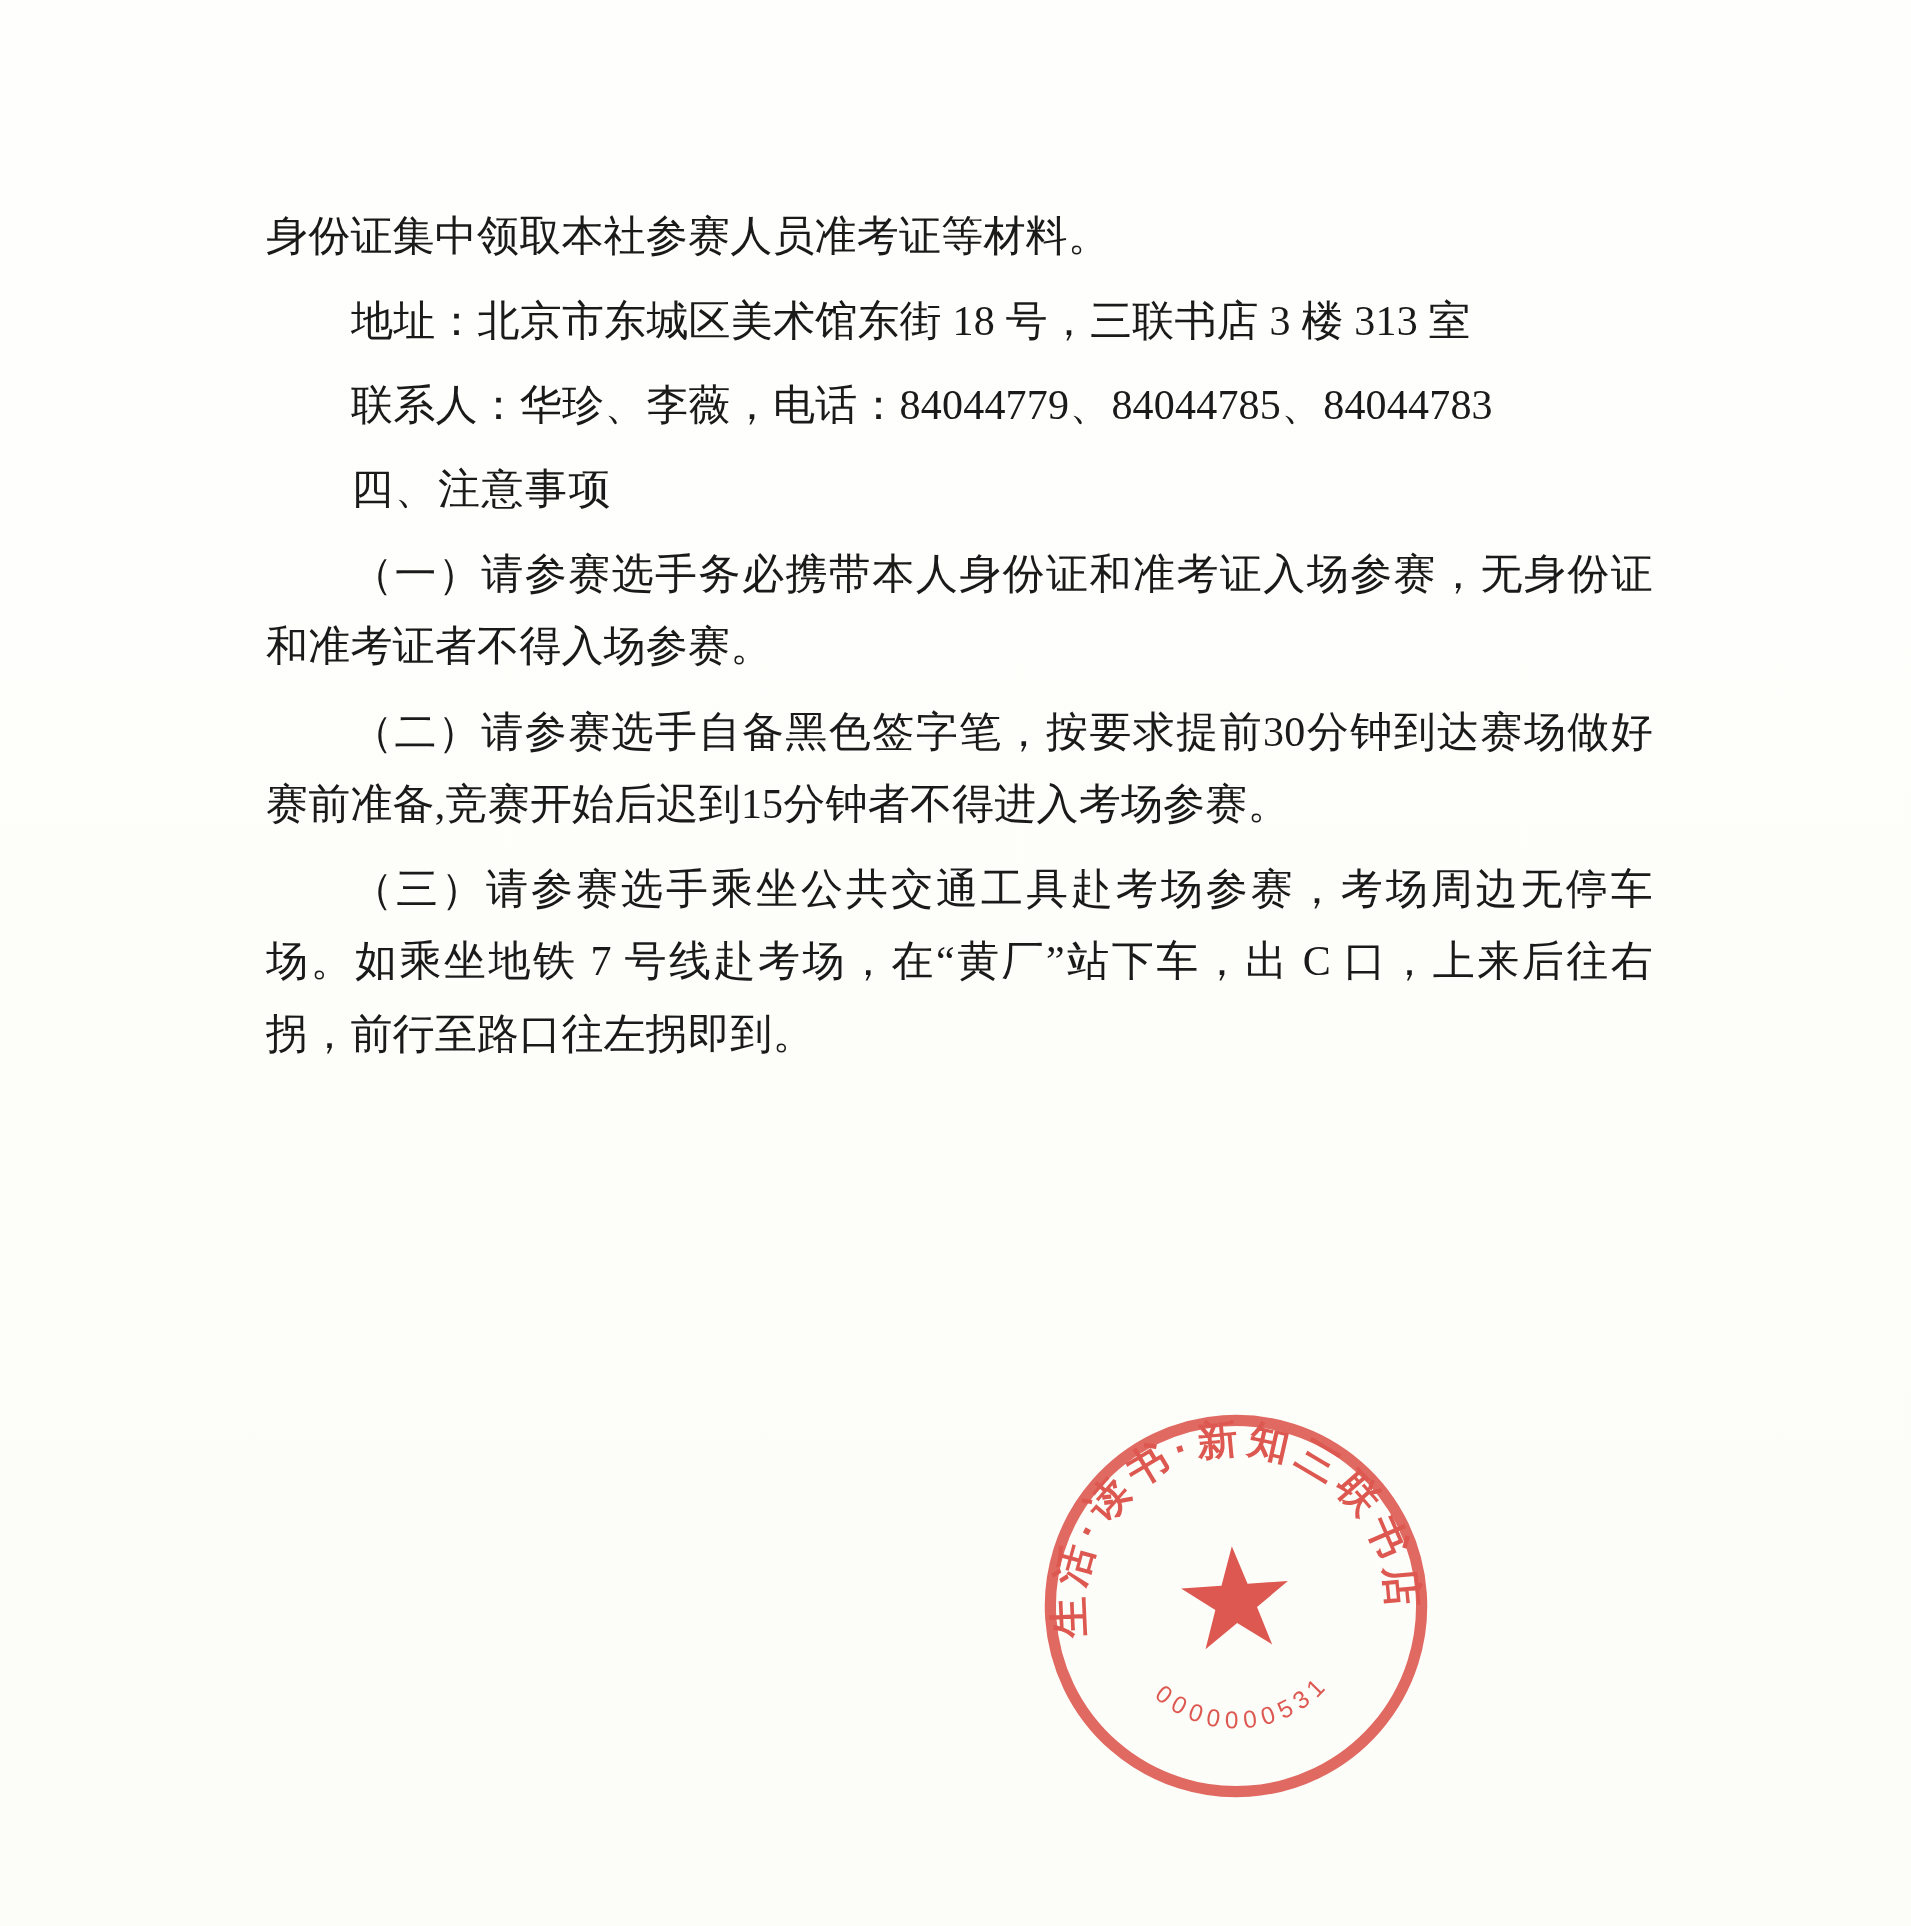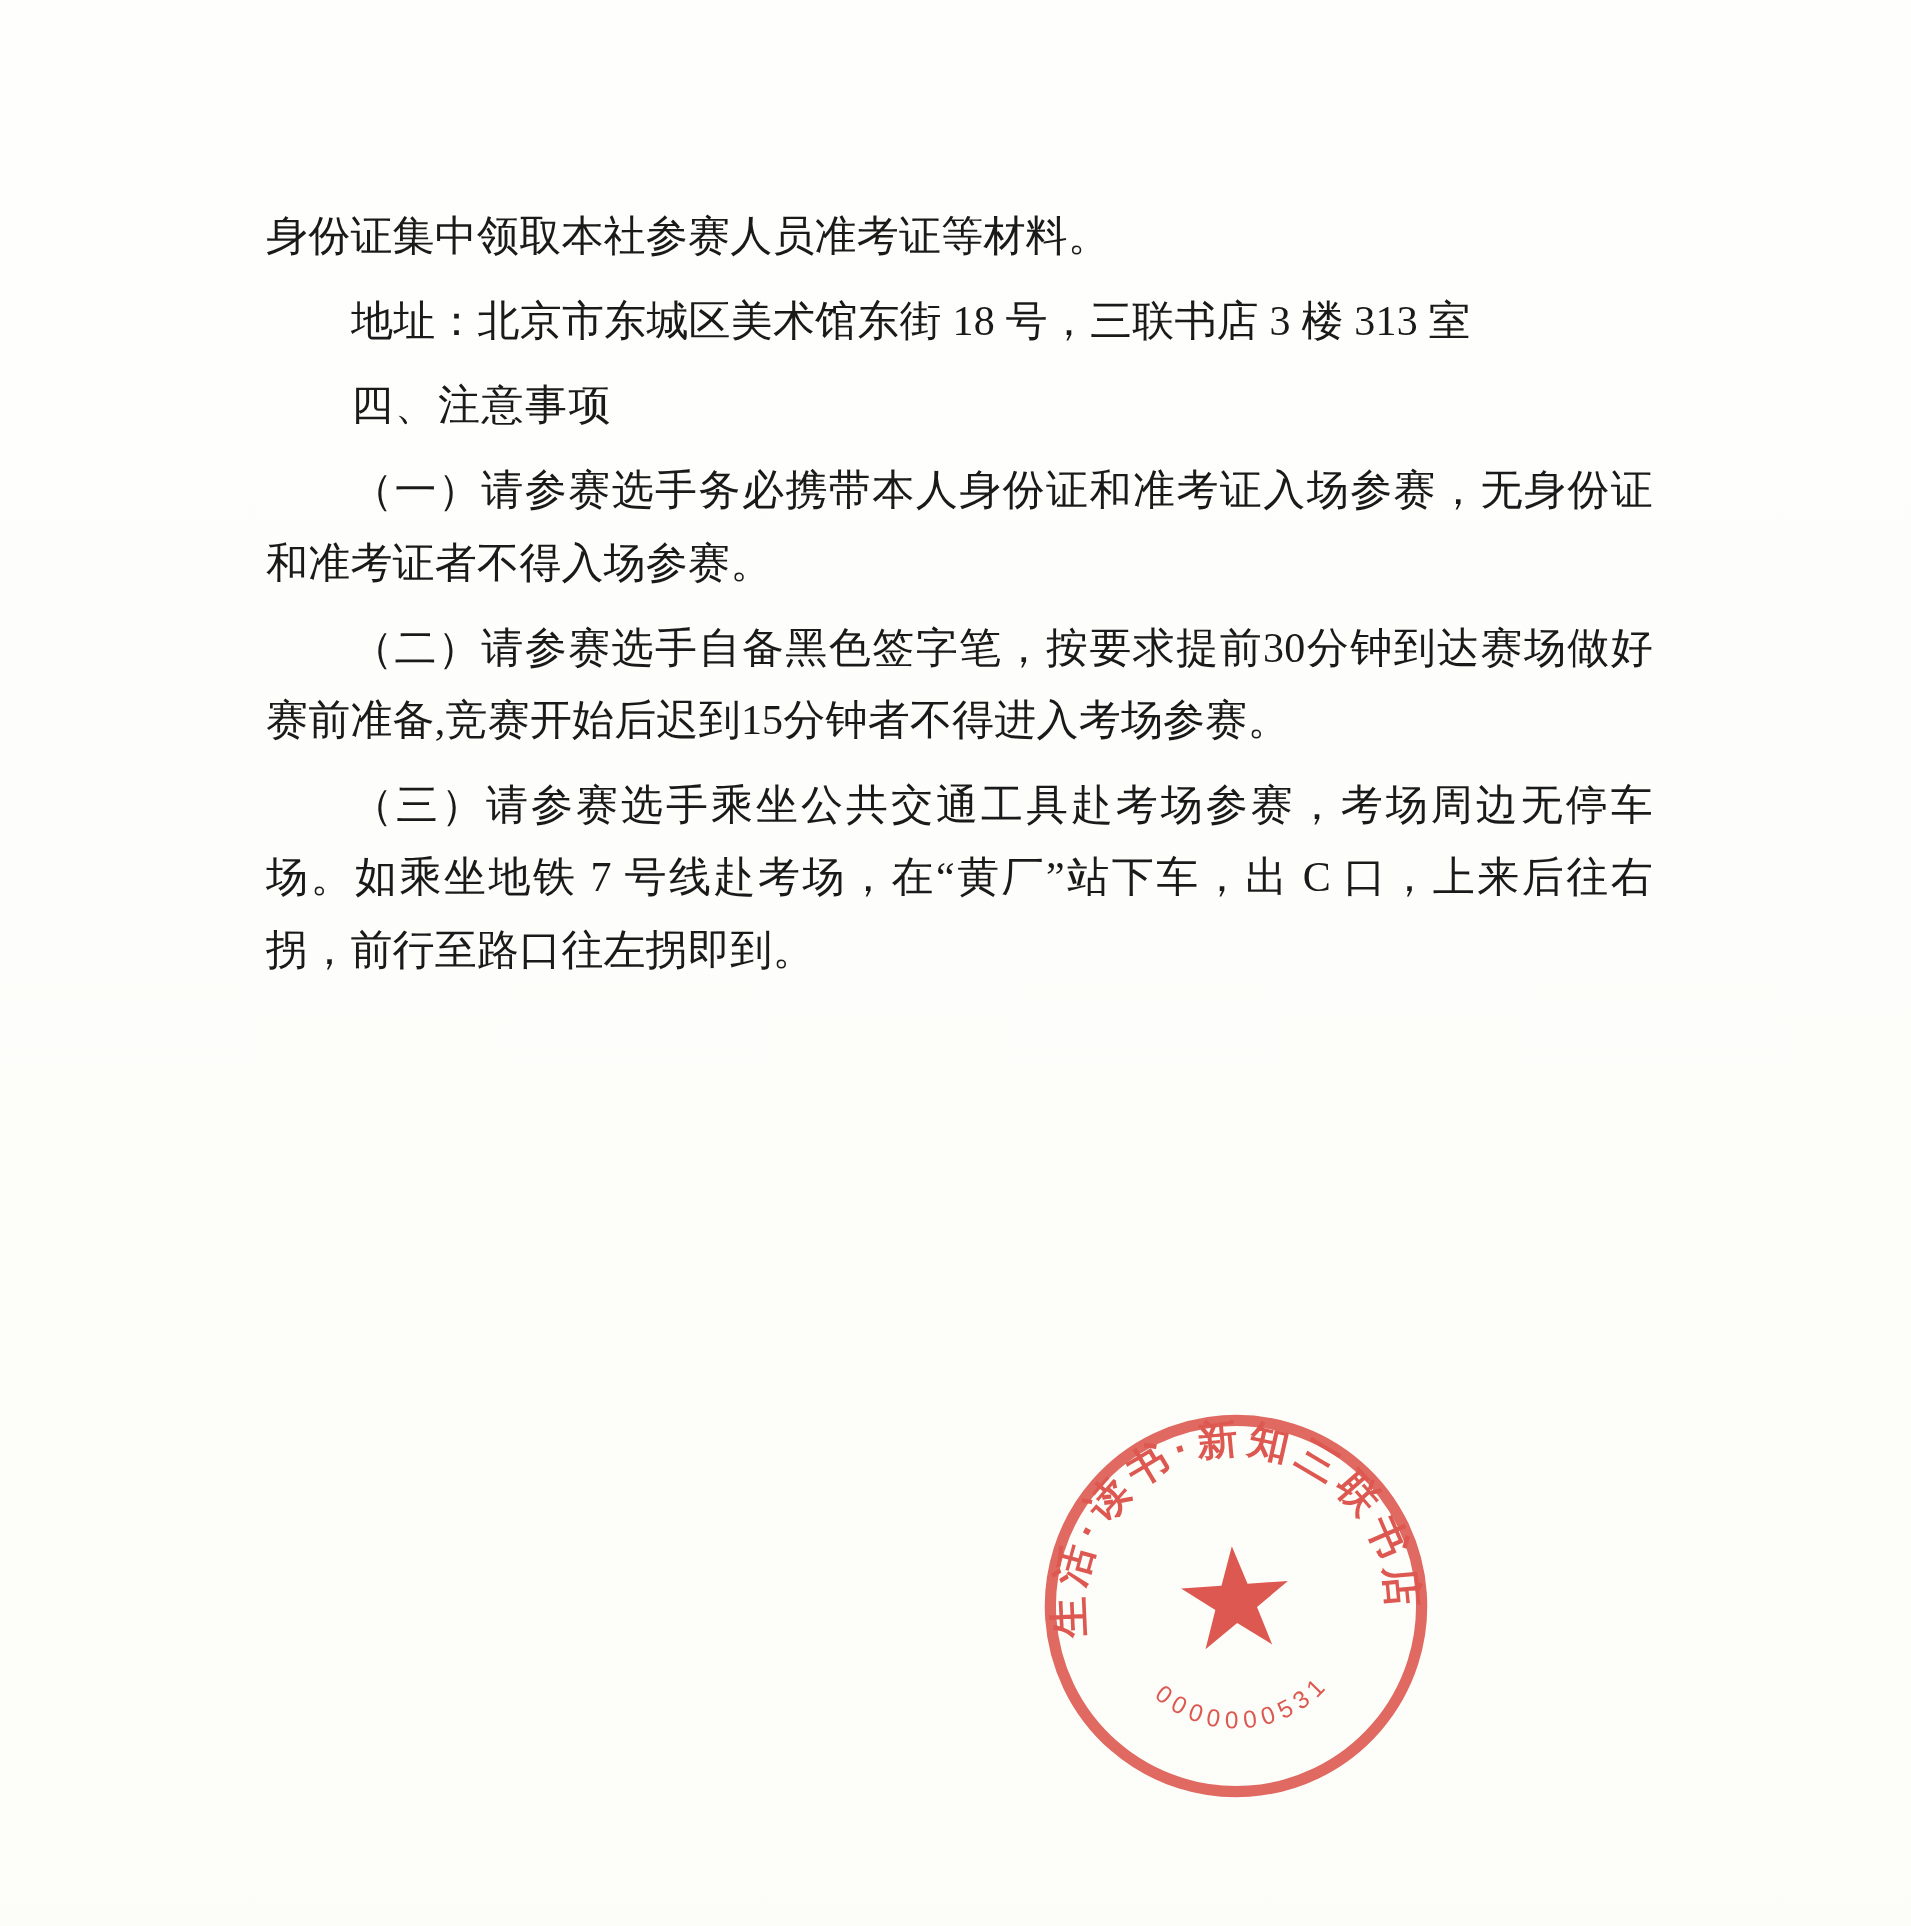--- a/index.html
+++ b/index.html
@@ -85,20 +85,21 @@
 <body>
 
 <div class="page">
   <div class="paper-tint"></div>
 
   <div class="content">
     <p class="para">身份证集中领取本社参赛人员准考证等材料。</p>
 
     <div class="addr-block">
       <p class="para indent">地址：北京市东城区美术馆东街 18 号，三联书店 3 楼 313 室</p>
+      <p class="para indent">联系人：华珍、李薇，电话：84044779、84044785、84044783</p>
     </div>
 
     <p class="para heading">四、注意事项</p>
 
     <p class="para indent">（一）请参赛选手务必携带本人身份证和准考证入场参赛，无身份证和准考证者不得入场参赛。</p>
     <p class="para indent">（二）请参赛选手自备黑色签字笔，按要求提前30分钟到达赛场做好赛前准备,竞赛开始后迟到15分钟者不得进入考场参赛。</p>
     <p class="para indent">（三）请参赛选手乘坐公共交通工具赴考场参赛，考场周边无停车场。如乘坐地铁 7 号线赴考场，在“黄厂”站下车，出 C 口，上来后往右拐，前行至路口往左拐即到。</p>
   </div>
 
 

